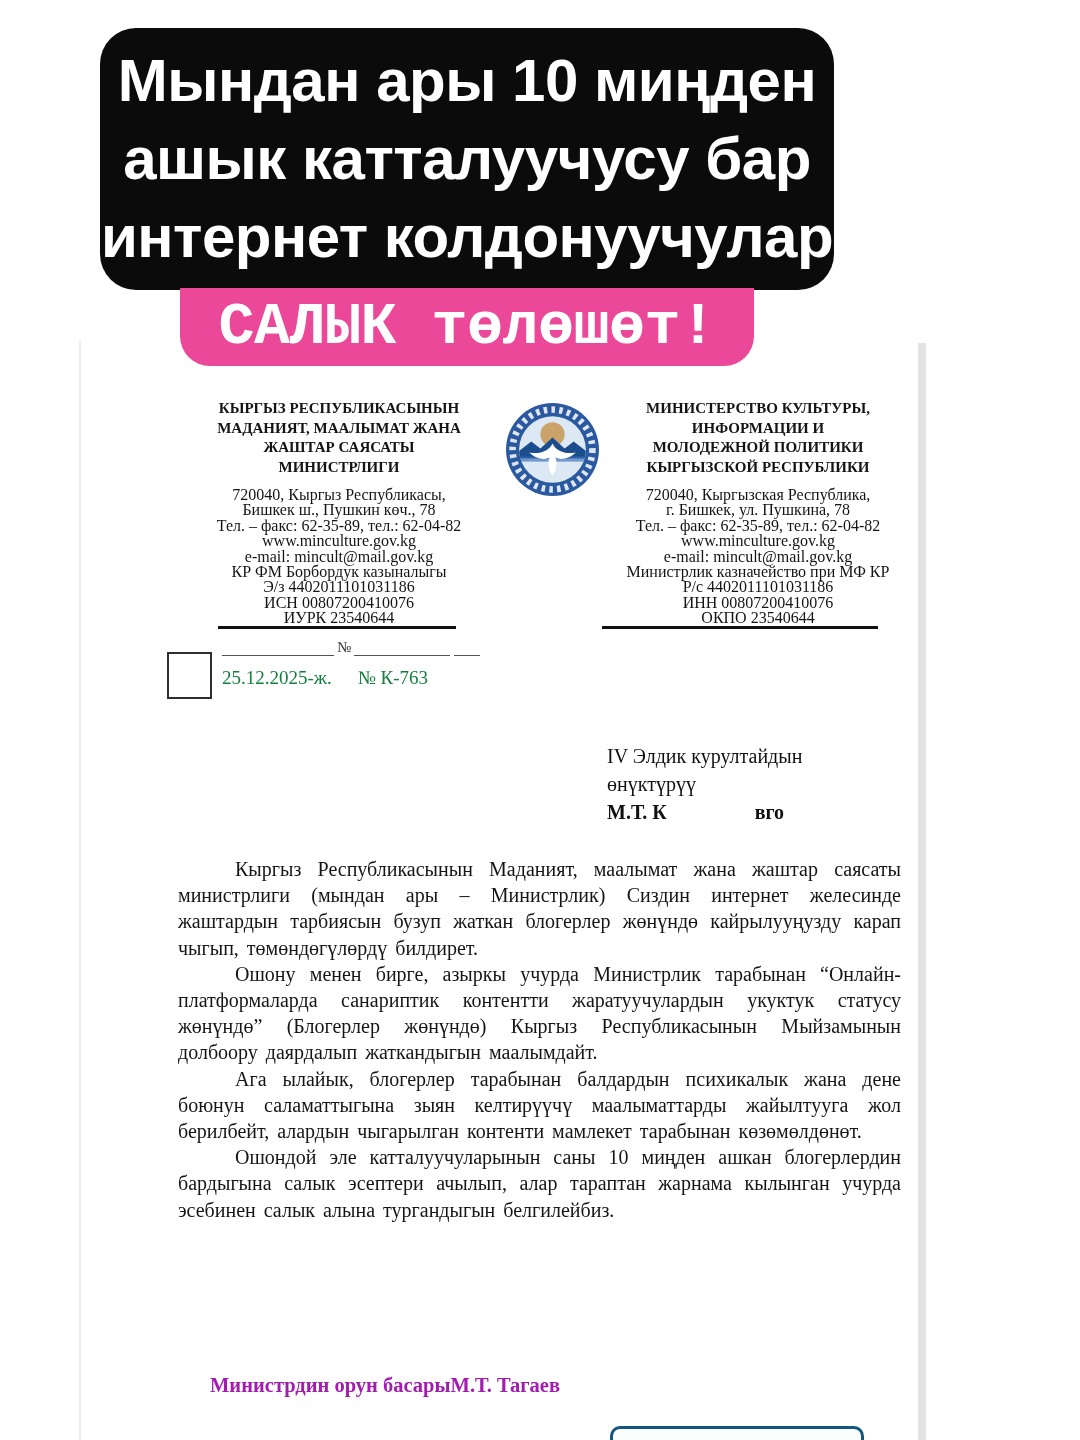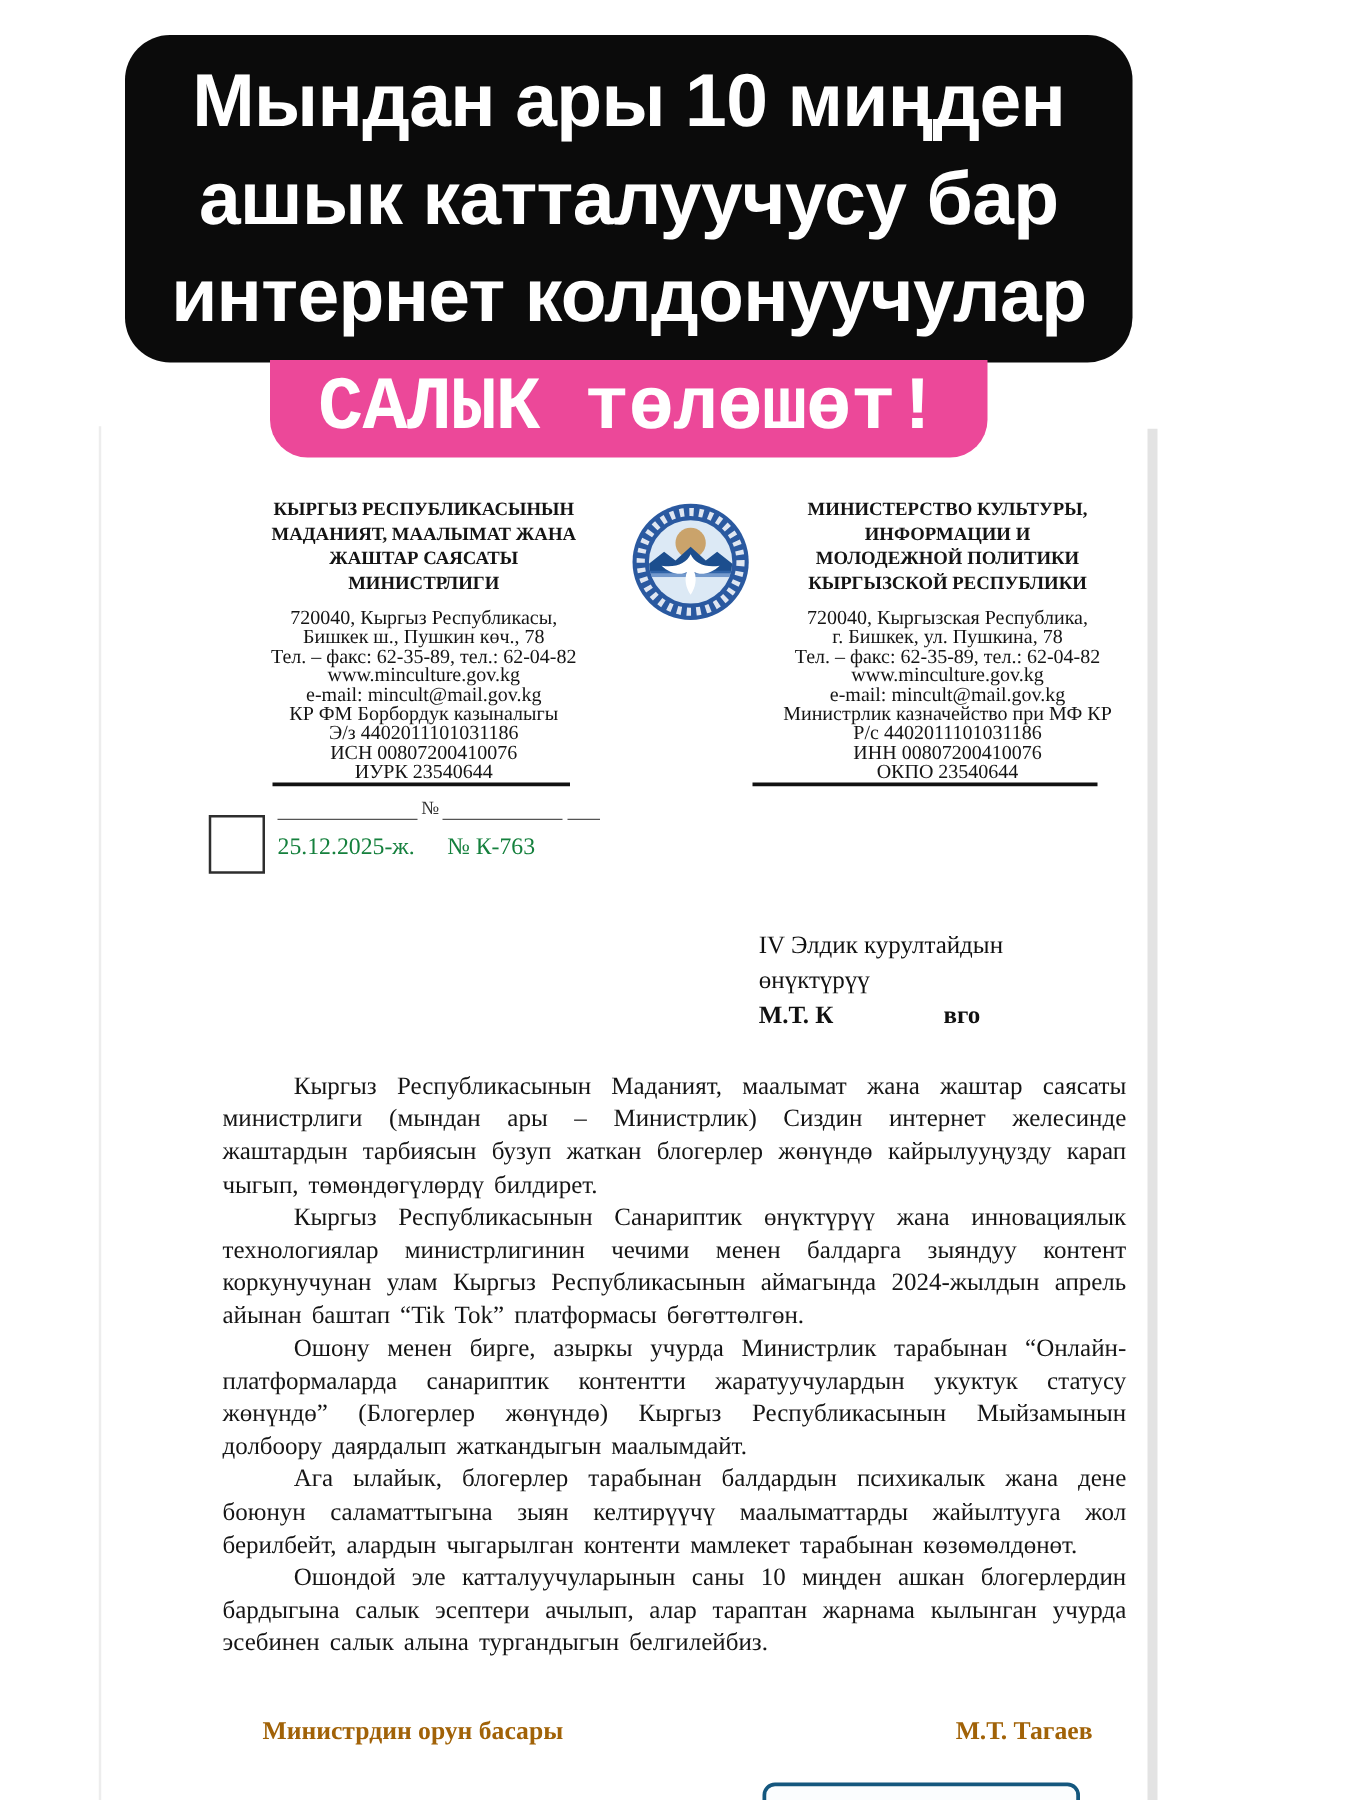--- a/index.html
+++ b/index.html
@@ -9,21 +9,21 @@
     font-family:"Liberation Serif","DejaVu Serif",serif;
     color:#161616;
   }
   .abs{position:absolute;}
 
   
   .page-edge-left{left:79px;top:341px;width:2px;height:1099px;background:#ededed;}
   .page-edge-right{left:918px;top:343px;width:8px;height:1097px;background:#e3e3e3;}
 
   
-  .banner{left:100px;top:28px;width:806px;
+  .banner{left:100px;top:28px;width:734px;
     font-family:"Liberation Sans","DejaVu Sans",sans-serif;
     font-weight:700;color:#ffffff;text-align:center;letter-spacing:-0.5px;}
   .banner-main{height:262px;background:#0b0b0b;border-radius:36px;
     display:flex;flex-direction:column;justify-content:center;align-items:center;}
   .banner-main div{font-size:60px;line-height:78px;white-space:nowrap;}
   .banner-tab{width:574px;height:78px;margin:-2px auto 0;background:#ec4899;
     border-radius:0 0 30px 30px;display:flex;justify-content:center;align-items:center;font-family:Liberation Mono, monospace;}
   .banner-tab div{font-size:60px;line-height:70px;white-space:nowrap;}
 
   
@@ -52,22 +52,22 @@
   .addressee{left:607px;top:742px;font-size:20px;line-height:28px;color:#111;}
   .addr-name{font-weight:700;}
   .addr-name .redacted{display:inline-block;width:88px;}
 
   
   .body-text{left:178px;top:856px;width:723px;font-size:20px;line-height:26.2px;
     text-align:justify;word-spacing:3px;color:#151515;}
   .body-text p{margin:0;text-indent:57px;}
 
   
-  .signature{left:210px;top:1374px;width:664px;display:flex;justify-content:space-between;
-    font-weight:700;font-size:20.5px;color:#a16207;}
+  .signature{left:210px;top:1374px;width:664px;display:flex;
+    font-weight:700;font-size:20.5px;color:#a21caf;}
 
   
   .stamp{left:610px;top:1426px;width:254px;height:58px;box-sizing:border-box;
     border:3.5px solid #14577e;border-radius:10px;background:#fbfdfe;
     display:flex;align-items:center;gap:7px;padding:5px 7px;}
 </style>
 </head>
 <body>
 
 <div class="abs page-edge-left"></div>
@@ -159,21 +159,20 @@
 <div class="abs addressee">
   <div>IV Элдик курултайдын</div>
   <div>өнүктүрүү</div>
   <div class="addr-name">
     <span>М.Т. К</span><span class="redacted"></span><span>вго</span>
   </div>
 </div>
 
 <div class="abs body-text">
   <p>Кыргыз Республикасынын Маданият, маалымат жана жаштар саясаты министрлиги (мындан ары – Министрлик) Сиздин интернет желесинде жаштардын тарбиясын бузуп жаткан блогерлер жөнүндө кайрылууңузду карап чыгып, төмөндөгүлөрдү билдирет.</p>
-  <p>Кыргыз Республикасынын Санариптик өнүктүрүү жана инновациялык технологиялар министрлигинин чечими менен балдарга зыяндуу контент коркунучунан улам Кыргыз Республикасынын аймагында 2024-жылдын апрель айынан баштап “Tik Tok” платформасы бөгөттөлгөн.</p>
   <p>Ошону менен бирге, азыркы учурда Министрлик тарабынан “Онлайн-платформаларда санариптик контентти жаратуучулардын укуктук статусу жөнүндө” (Блогерлер жөнүндө) Кыргыз Республикасынын Мыйзамынын долбоору даярдалып жаткандыгын маалымдайт.</p>
   <p>Ага ылайык, блогерлер тарабынан балдардын психикалык жана дене боюнун саламаттыгына зыян келтирүүчү маалыматтарды жайылтууга жол берилбейт, алардын чыгарылган контенти мамлекет тарабынан көзөмөлдөнөт.</p>
   <p>Ошондой эле катталуучуларынын саны 10 миңден ашкан блогерлердин бардыгына салык эсептери ачылып, алар тараптан жарнама кылынган учурда эсебинен салык алына тургандыгын белгилейбиз.</p>
 </div>
 
 <div class="abs signature">
   <span>Министрдин орун басары</span>
   <span>М.Т. Тагаев</span>
 </div>
 

